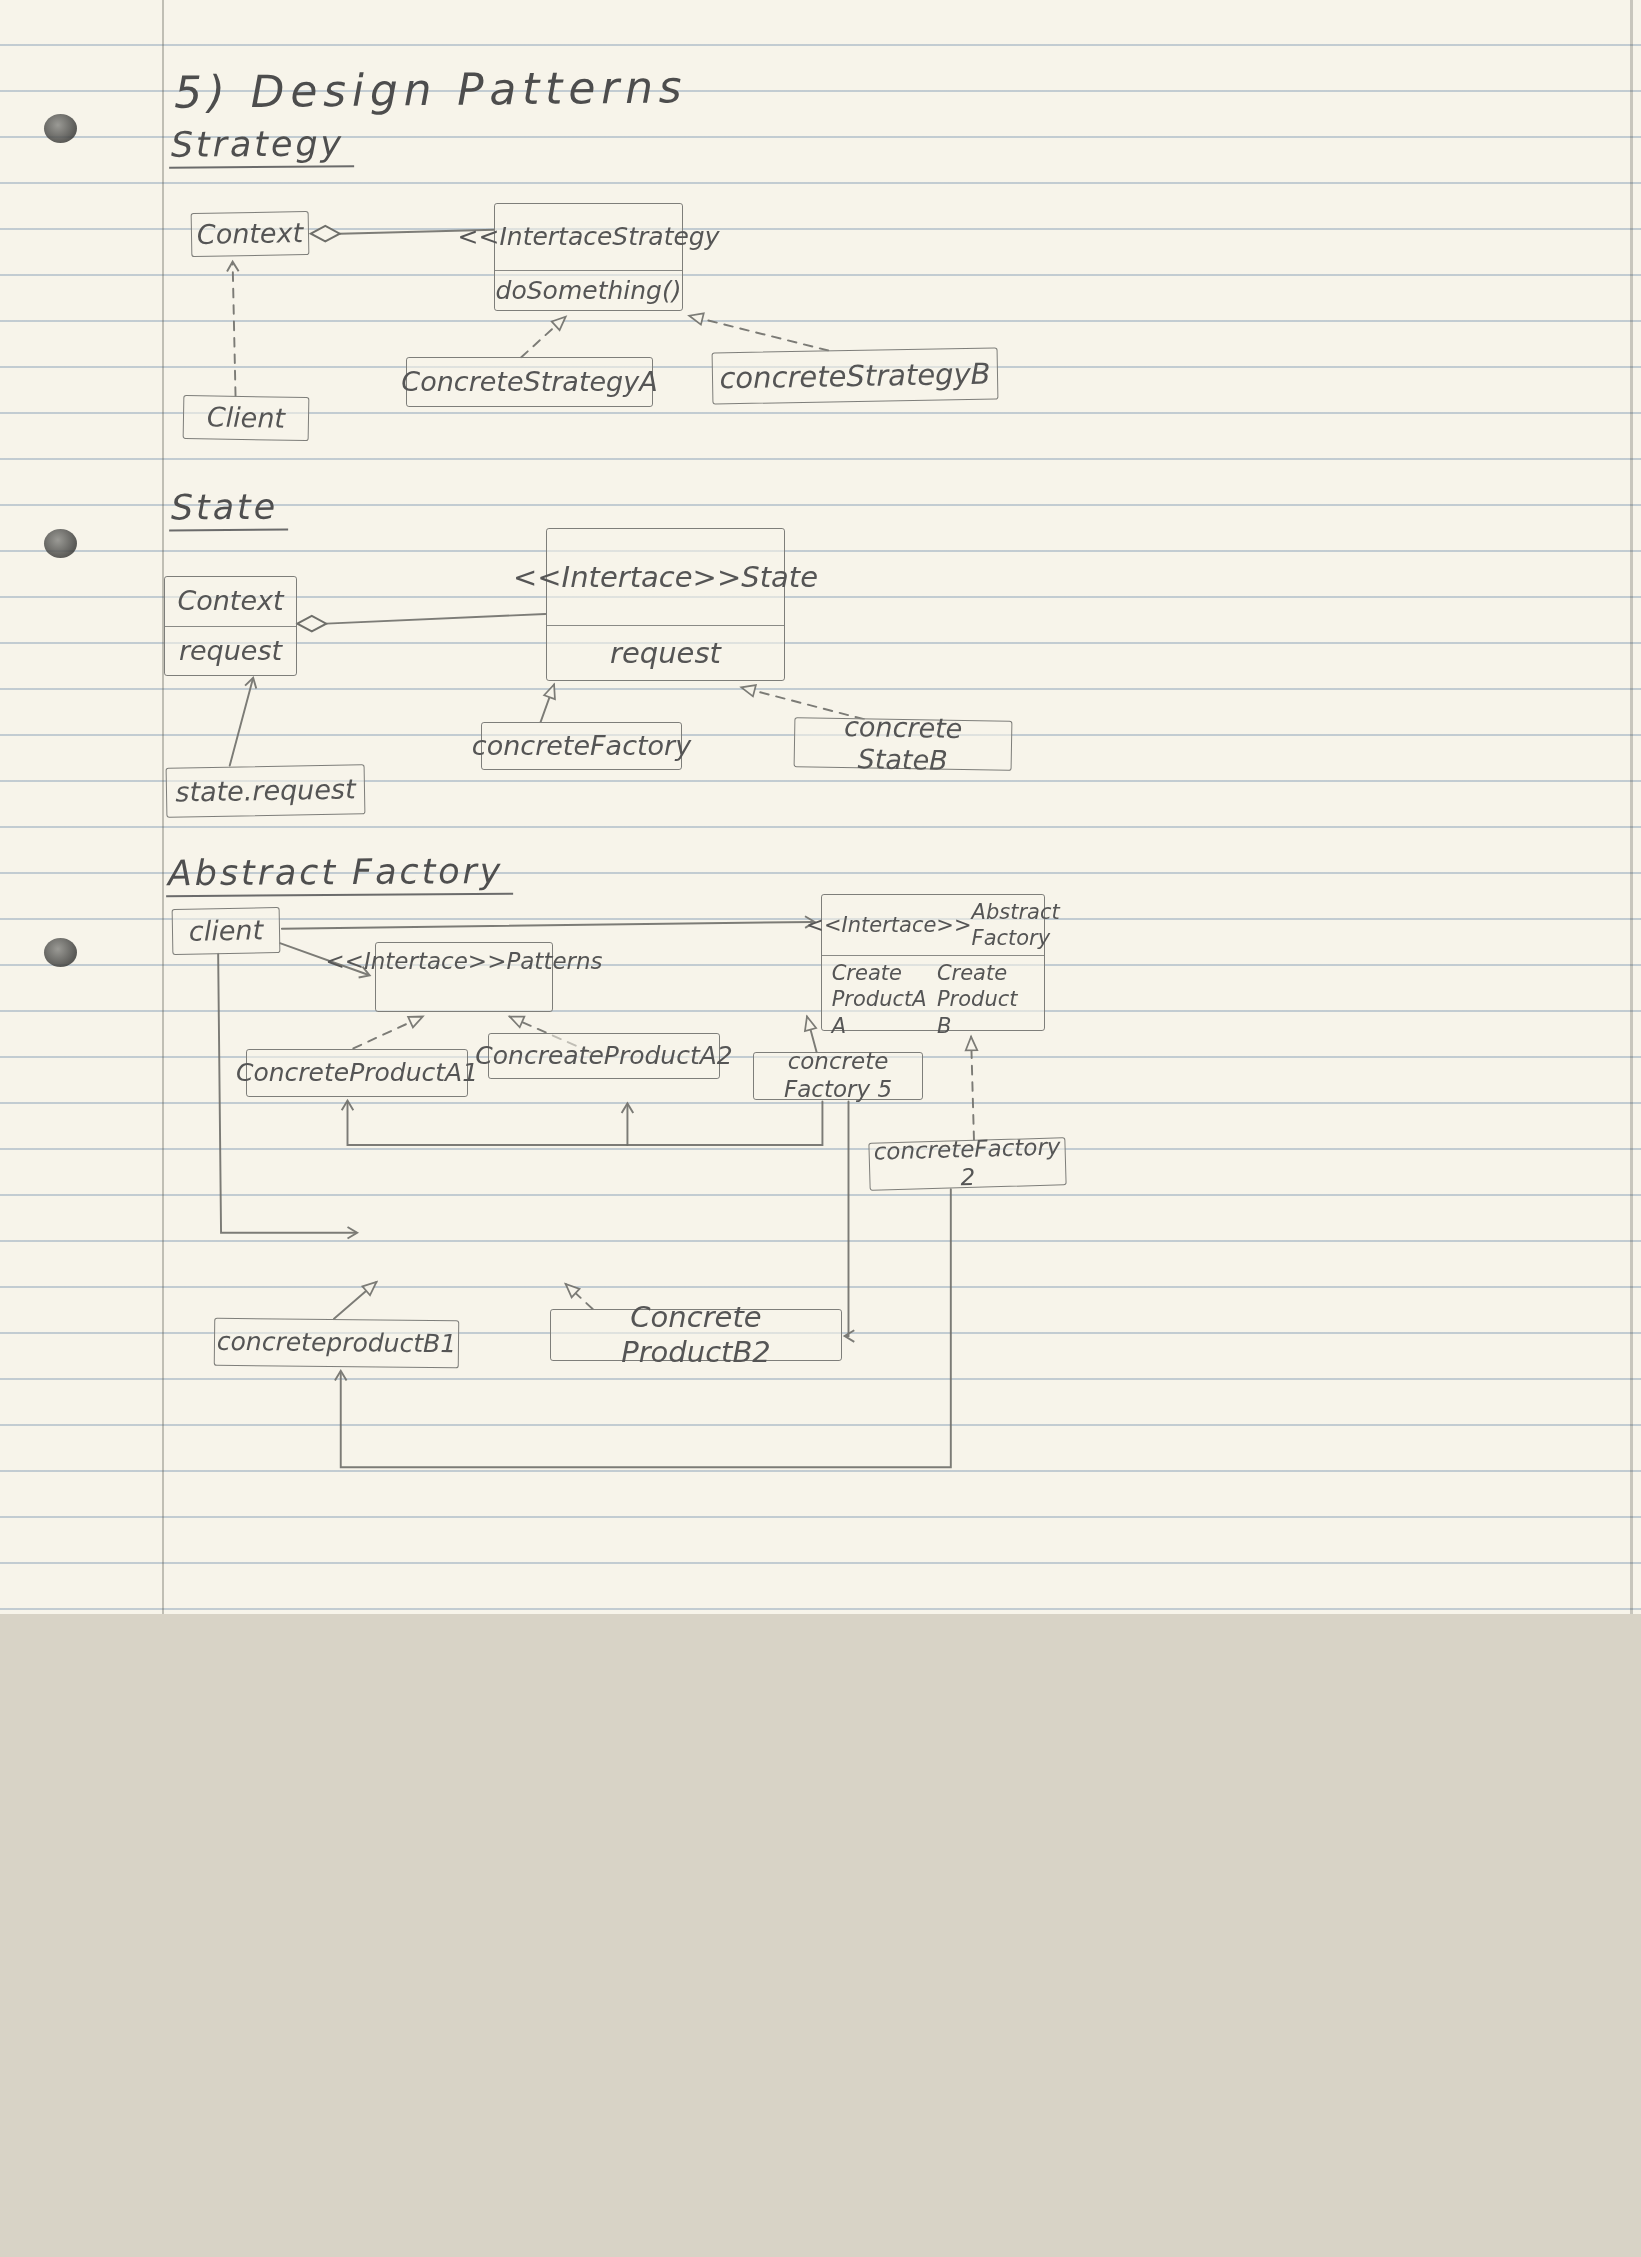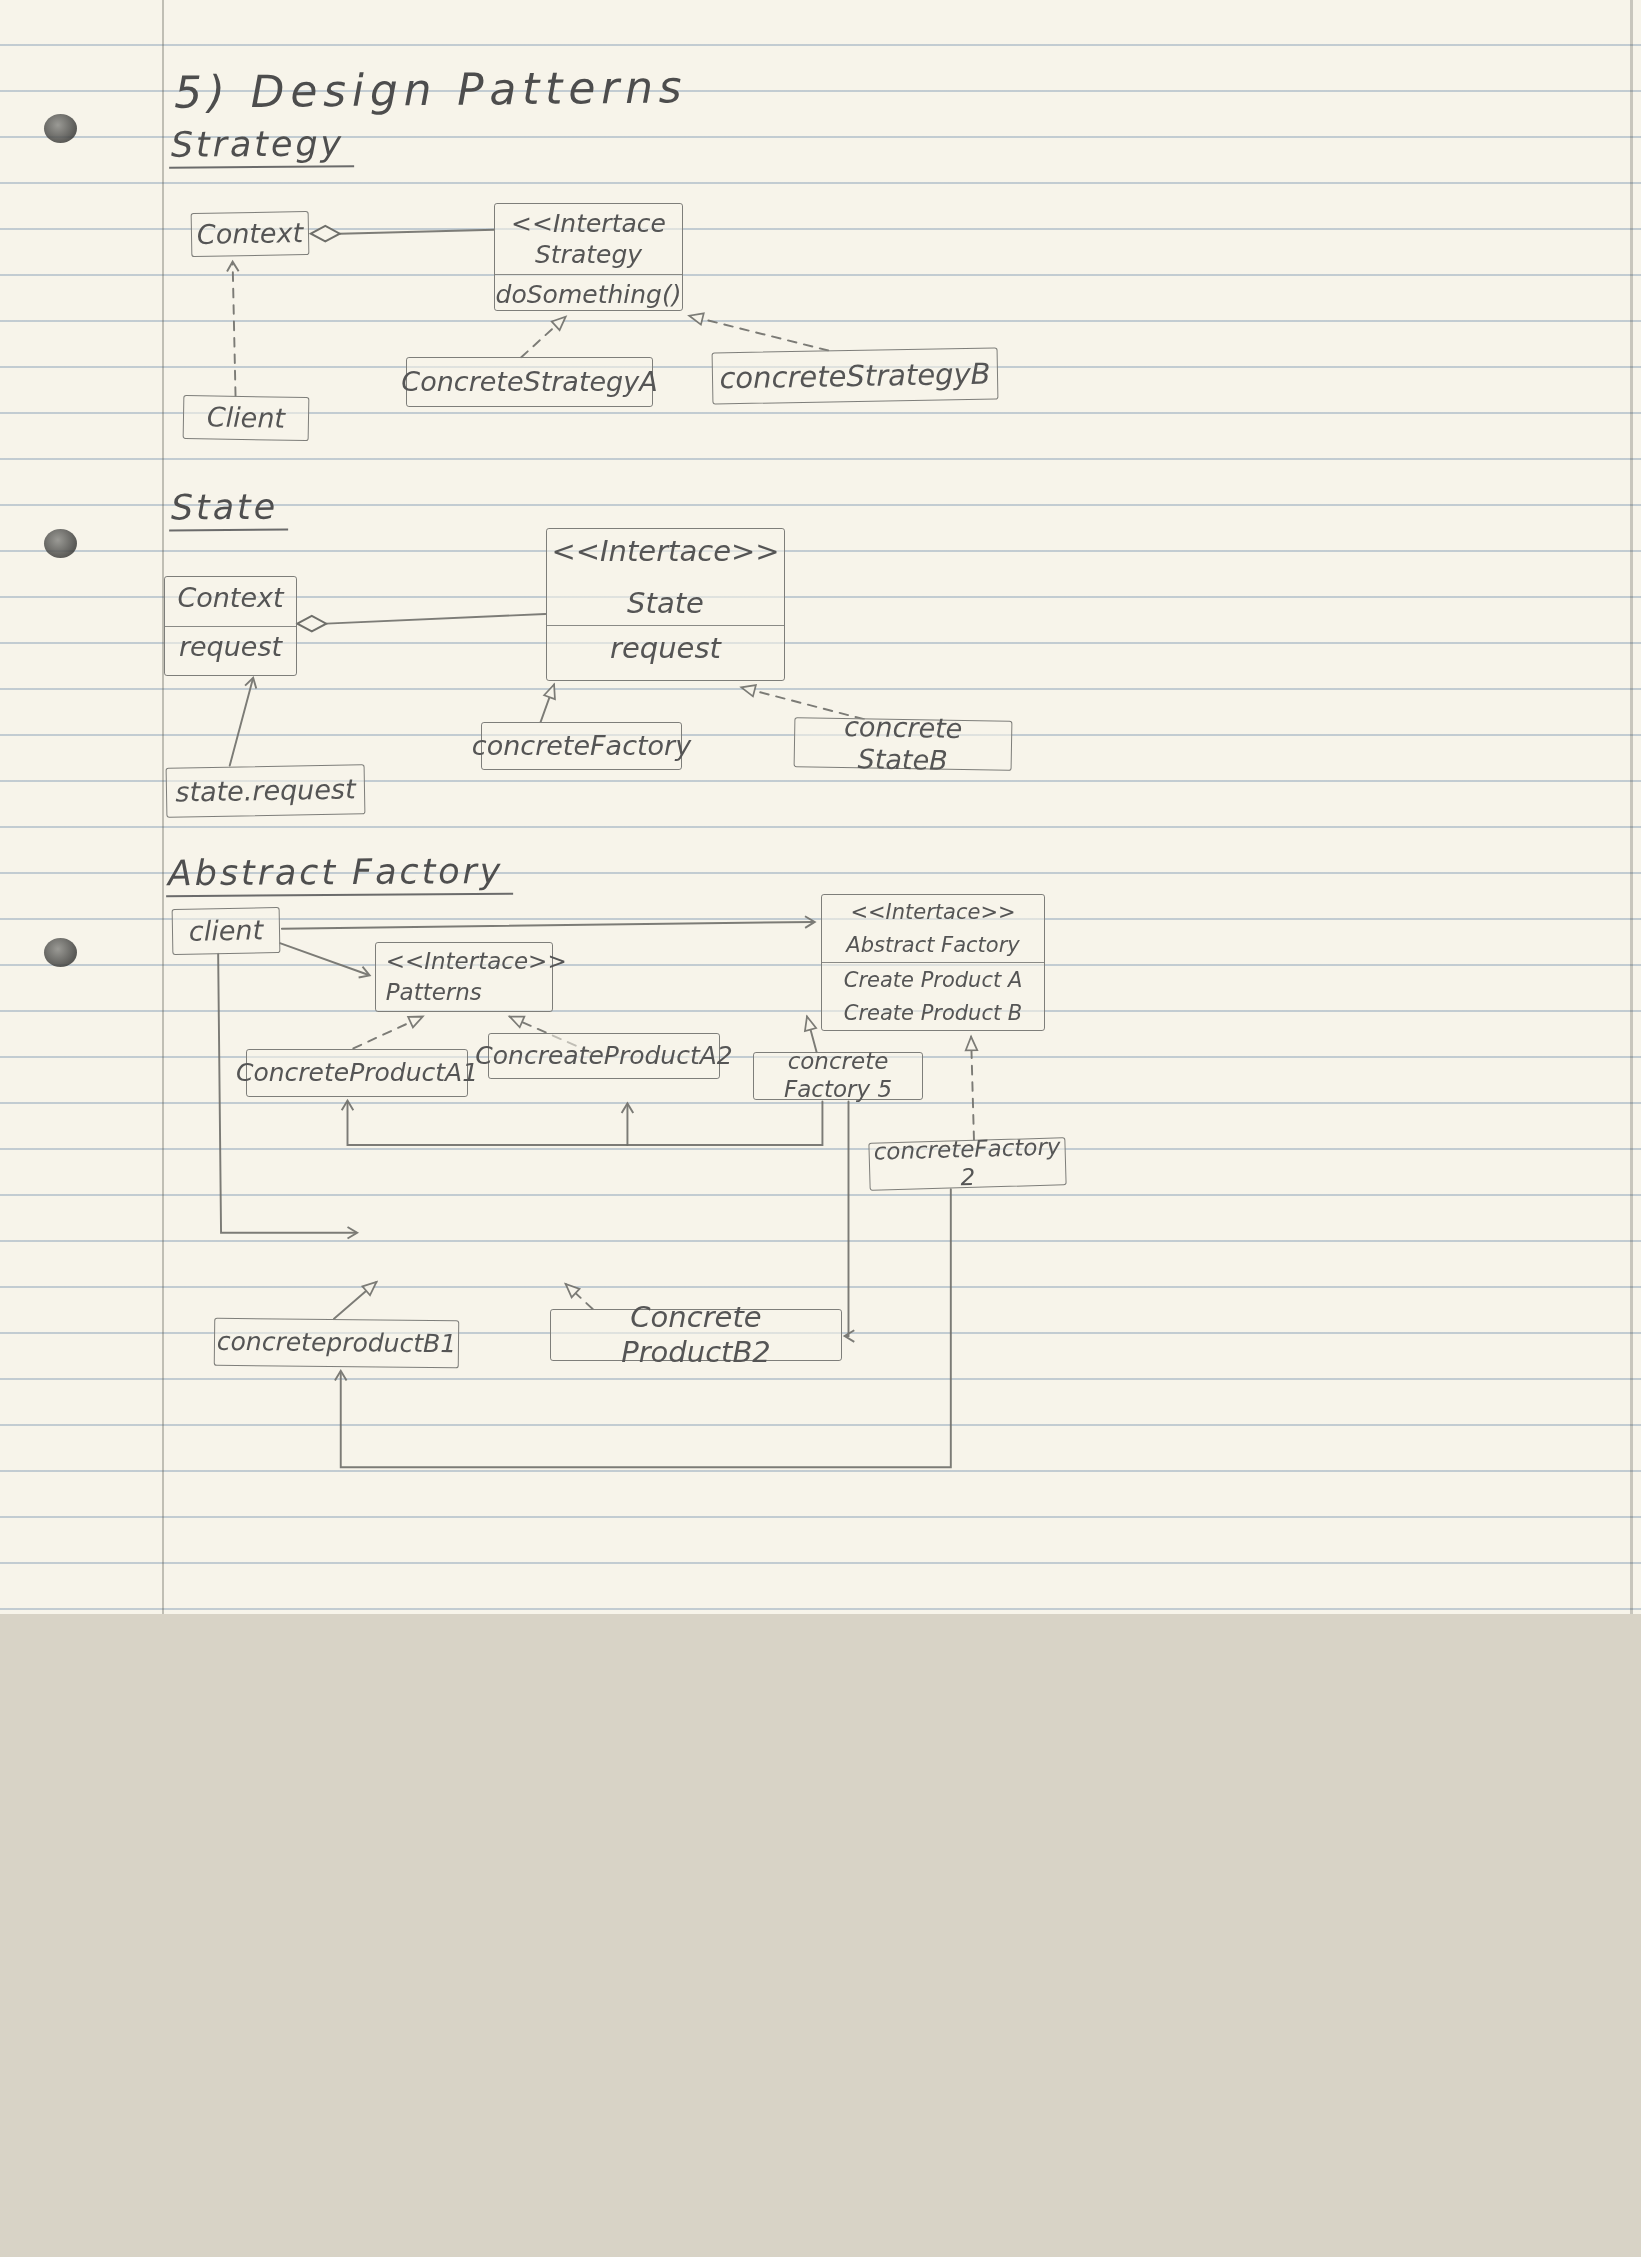--- a/index.html
+++ b/index.html
@@ -31,21 +31,21 @@
     color:#4f4f4f;border-bottom:2.9px solid #6b6b6b;padding:0 9.7px 1.9px 1.9px;
     transform:rotate(-.4deg);white-space:nowrap;
   }
   .box{
     position:absolute;border:1.9px solid #7e7e7a;border-radius:2.9px;
     background:rgba(247,244,234,.55);
     display:flex;align-items:center;justify-content:center;
     font-style:italic;color:#555;box-sizing:border-box;
   }
   .box.cols{flex-direction:column;align-items:stretch;justify-content:flex-start;padding:0;}
-  .cmp{padding:3.9px 9.7px;display:flex;flex-direction:column;align-items:center;justify-content:space-between;flex:1;}
+  .cmp{padding:3.9px 9.7px;display:flex;align-items:center;justify-content:center;flex:1;}
   .cmp + .cmp{border-top:1.9px solid #8a8a86;}
   .cmp span{line-height:1.25;}
   .lbl{padding:1.9px 7.7px;text-align:center;line-height:1.2;}
   svg.wires{position:absolute;left:0;top:0;pointer-events:none;}
   .wire{stroke:#6f6f6a;stroke-width:2;fill:none;stroke-linecap:round;opacity:.9;}
   .dash{stroke-dasharray:9 8;}
   .dia{fill:#f7f4ea;stroke:#6f6f6a;stroke-width:2;}
   .r-1{transform:rotate(-1deg);} .r1{transform:rotate(1deg);}
   .r-2{transform:rotate(-1.6deg);} .r05{transform:rotate(.6deg);}
   .fs22{font-size:21px;} .fs24{font-size:23px;} .fs26{font-size:25px;}
@@ -169,21 +169,21 @@
   <div class="box r-1 fs28" style="left:172px;top:908px;width:108px;height:46px">
     <span class="lbl">client</span>
   </div>
 
   <div class="box cols fs22" style="left:821px;top:894px;width:224px;height:137px">
     <div class="cmp">
       <span>&lt;&lt;Intertace&gt;&gt;</span>
       <span>Abstract Factory</span>
     </div>
     <div class="cmp">
-      <span>Create Product A</span>
+      <span>Create ProductA A</span>
       <span>Create Product B</span>
     </div>
   </div>
 
   <div class="box cols fs24" style="left:375px;top:942px;width:178px;height:70px">
     <div class="cmp" style="align-items:flex-start">
       <span>&lt;&lt;Intertace&gt;&gt;</span>
       <span>Patterns</span>
     </div>
   </div>

